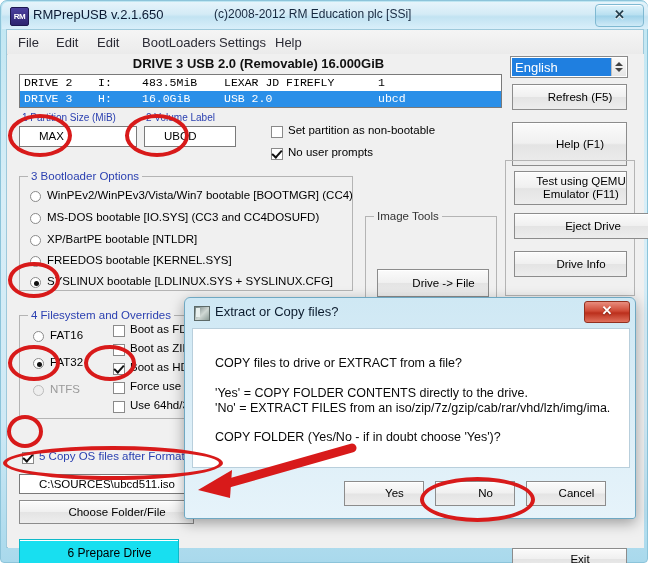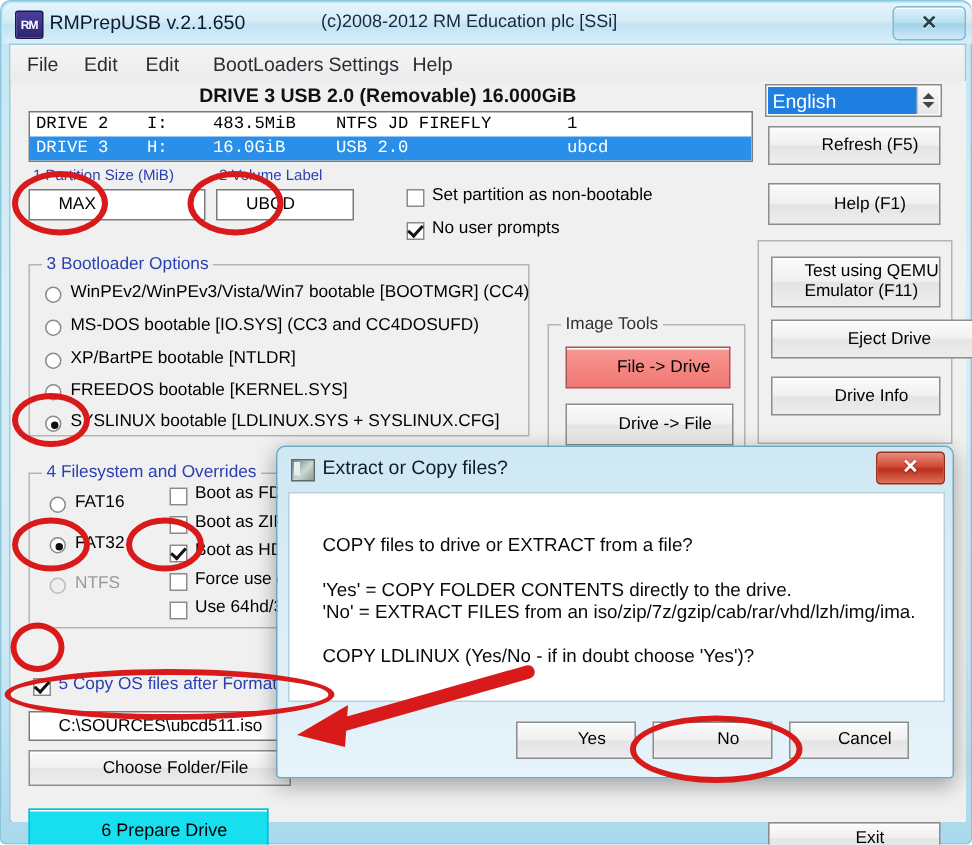--- a/index.html
+++ b/index.html
@@ -128,21 +128,21 @@
     content:"";position:absolute;left:2px;top:-1px;width:4px;height:8px;
     border:solid #111;border-width:0 2px 2px 0;transform:rotate(42deg);
   }
 
   
   .btn{
     position:absolute;box-sizing:border-box;
     background:linear-gradient(180deg,#fbfbfb 0%,#f0f0f0 48%,#e4e4e4 52%,#ededed 100%);
     border:1px solid #8c8c8c;
     font-size:11.5px;color:#000;
-    display:flex;align-items:center;justify-content:center;
+    display:flex;align-items:center;justify-content:center;text-align:center;
     cursor:pointer;line-height:13px;
     box-shadow:inset 0 1px 0 #fff;
     padding-left:21px;
   }
   .btn.pink{
     background:linear-gradient(180deg,#f79a96 0%,#f58782 50%,#ef7873 100%);
     border-color:#a55;
   }
   .btn.cyan{
     background:#18dff0;border:1px solid #0fb9c8;font-size:12px;
@@ -248,21 +248,21 @@
 
       <div class="panel">
 
         <div class="drive-head">DRIVE 3 USB 2.0  (Removable) 16.000GiB</div>
 
         <div class="drive-list">
           <div class="drive-row">
             <span class="dc" style="left:4px">DRIVE 2</span>
             <span class="dc" style="left:78px">I:</span>
             <span class="dc" style="left:122px">483.5MiB</span>
-            <span class="dc" style="left:204px">NTFS JD FIREFLY</span>
+            <span class="dc" style="left:204px">LEXAR JD FIREFLY</span>
             <span class="dc" style="left:358px">1</span>
           </div>
           <div class="drive-row sel">
             <span class="dc" style="left:4px">DRIVE 3</span>
             <span class="dc" style="left:78px">H:</span>
             <span class="dc" style="left:122px">16.0GiB</span>
             <span class="dc" style="left:204px">USB 2.0</span>
             <span class="dc" style="left:358px">ubcd</span>
           </div>
         </div>
@@ -355,40 +355,37 @@
         <div class="btn" style="left:11px;top:446px;width:175px;height:24px">
           <span><span>Choose Folder/File</span></span>
         </div>
 
         <div class="btn cyan" style="left:11px;top:485px;width:160px;height:28px">
           <span>6 Prepare Drive</span>
         </div>
 
         <div class="grp plain" style="left:357px;top:162px;width:132px;height:133px">
           <div class="cap">Image Tools</div>
-          <div class="btn pink" style="left:11px;top:14px;width:110px;height:28px">
-            <span>File -&gt; Drive</span>
-          </div>
           <div class="btn" style="left:11px;top:52px;width:112px;height:28px">
             <span>Drive -&gt; File</span>
           </div>
           <div class="btn" style="left:11px;top:90px;width:110px;height:28px">
             <span>File Info</span>
           </div>
         </div>
 
         <div class="combo" style="left:502px;top:2px;width:118px;height:22px">
           <div class="val">English</div>
           <div class="spin"></div>
         </div>
 
         <div class="btn" style="left:504px;top:30px;width:115px;height:26px">
           <span>Refresh (F5)</span>
         </div>
-        <div class="btn" style="left:504px;top:68px;width:115px;height:28px">
+        <div class="btn" style="left:504px;top:68px;width:115px;height:44px">
           <span>Help (F1)</span>
         </div>
 
         <div class="grp plain" style="left:497px;top:106px;width:130px;height:136px">
           <div class="btn" style="left:8px;top:10px;width:113px;height:34px">
             <span>
               <span>Test using QEMU</span><br>
               <span>Emulator (F11)</span>
             </span>
           </div>
@@ -413,21 +410,21 @@
       <div class="dlg-ico"></div>
       <div class="dlg-ttext">Extract or Copy files?</div>
       <div class="dlg-close">
         <div class="glyph">✕</div>
       </div>
     </div>
     <div class="dlg-body">
       <div class="dlg-line" style="left:22px;top:27px">COPY files to drive or EXTRACT from a file?</div>
       <div class="dlg-line" style="left:22px;top:57px">'Yes' = COPY FOLDER CONTENTS directly to the drive.</div>
       <div class="dlg-line" style="left:22px;top:72px">'No'  = EXTRACT FILES from an iso/zip/7z/gzip/cab/rar/vhd/lzh/img/ima.</div>
-      <div class="dlg-line" style="left:22px;top:101px">COPY LDLINUX (Yes/No - if in doubt choose 'Yes')?</div>
+      <div class="dlg-line" style="left:22px;top:101px">COPY FOLDER (Yes/No - if in doubt choose 'Yes')?</div>
     </div>
     <div class="dlg-foot">
       <div class="btn" style="left:152px;top:4px;width:80px;height:25px">
         <span>Yes</span>
       </div>
       <div class="btn" style="left:243px;top:4px;width:80px;height:25px">
         <span>No</span>
       </div>
       <div class="btn" style="left:334px;top:4px;width:80px;height:25px">
         <span>Cancel</span>

